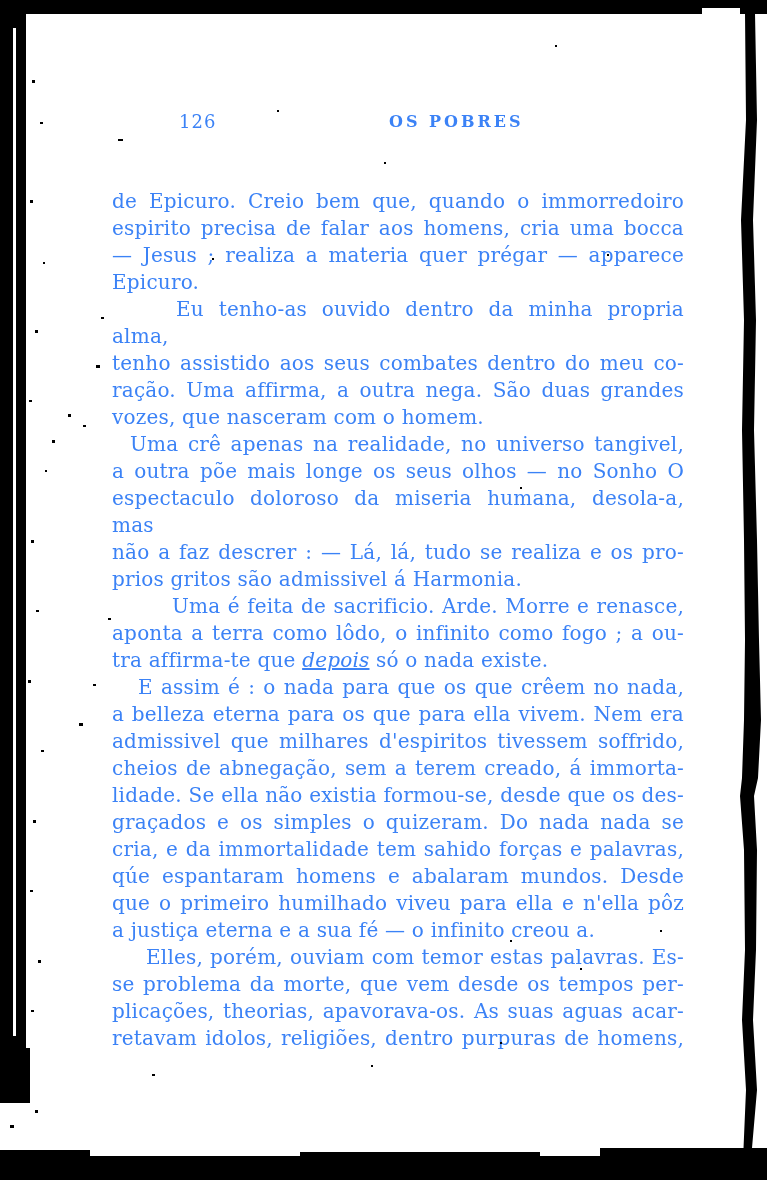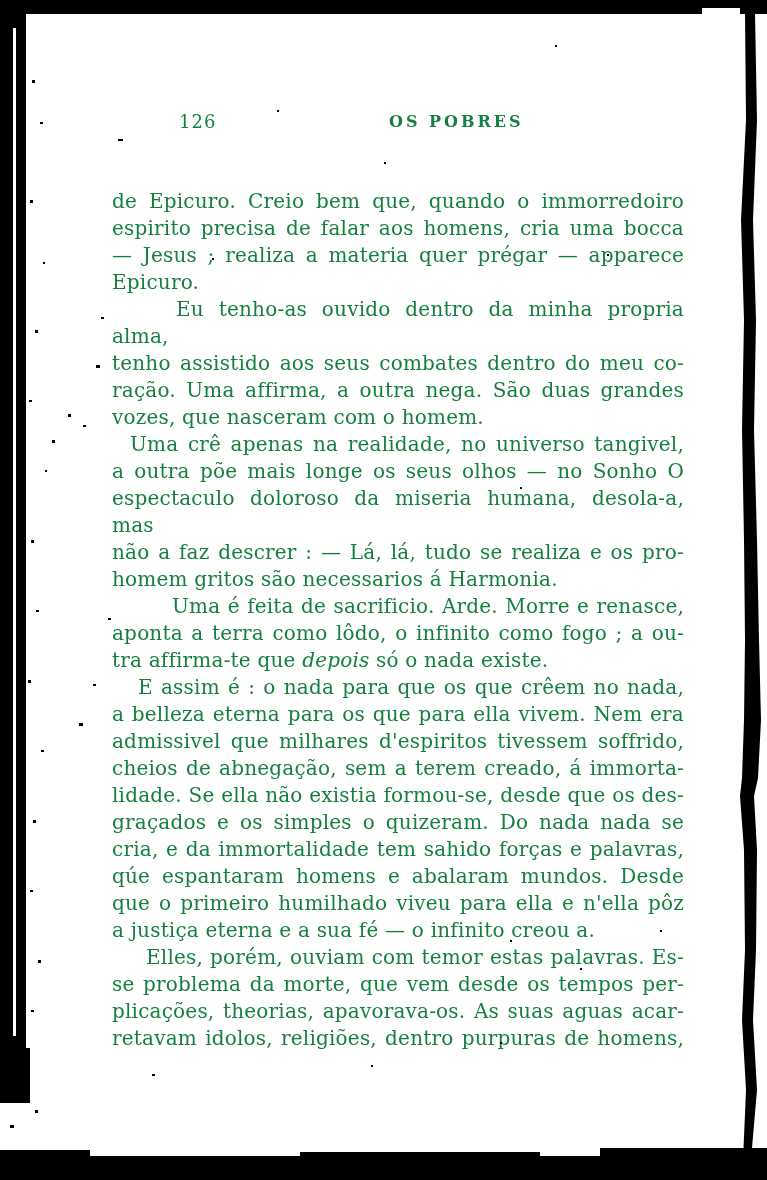--- a/index.html
+++ b/index.html
@@ -1,19 +1,19 @@
 <!DOCTYPE html>
 <html><head>
 <meta charset="utf-8">
 <style>
   html,body { margin:0; padding:0; background:#e8e8e8; }
   #page {
     position:relative; width:767px; height:1180px;
     background:#ffffff; overflow:hidden;
-    font-family:"DejaVu Serif", serif; color:#15803d;
+    font-family:"DejaVu Serif", serif; color:#3b82f6;
   }
   
   #header { position:absolute; top:111px; left:0; width:100%; height:24px; }
   #page-number {
     position:absolute; left:179px; top:0;
     font-size:18px; letter-spacing:1px;
   }
   #running-title {
     position:absolute; left:389px; top:1px;
     font-size:16px; font-weight:bold; letter-spacing:3px;text-align:right;
@@ -26,21 +26,21 @@
   }
   .line { text-align:justify; text-align-last:justify; white-space:normal; }
   .line.end { text-align-last:left; }
   .para .line:first-child { text-indent:36px; }
   .para.p1 .line:first-child { text-indent:0; }
   .para.p2 .line:first-child { text-indent:64px; }
   .para.p3 .line:first-child { text-indent:18px; }
   .para.p4 .line:first-child { text-indent:60px; }
   .para.p5 .line:first-child { text-indent:26px; }
   .para.p6 .line:first-child { text-indent:34px; }
-  em { font-style:italic; }
+  em { font-style:italic;text-decoration:underline; }
   
   .art { position:absolute; background:#000; }
   #top-bar    { left:0; top:0; width:767px; height:14px; }
   #top-bar-notch { left:702px; top:8px; width:38px; height:6px; background:#fff; }
   #left-bar   { left:0; top:0; width:26px; height:1048px; }
   #left-bar-white-line { left:13px; top:28px; width:3px; height:1008px; background:#fff; }
   #left-blob  { left:0; top:1048px; width:30px; height:55px; }
   #bottom-bar { left:0; top:1156px; width:767px; height:24px; }
   #bottom-bar-ragged1 { left:0; top:1150px; width:90px; height:8px; }
   #bottom-bar-ragged2 { left:300px; top:1152px; width:240px; height:6px; }
@@ -69,21 +69,21 @@
         <div class="line">Eu tenho-as ouvido dentro da minha propria alma,</div>
         <div class="line">tenho assistido aos seus combates dentro do meu co-</div>
         <div class="line">ração. Uma affirma, a outra nega. São duas grandes</div>
         <div class="line end">vozes, que nasceram com o homem.</div>
       </div>
       <div class="para p3">
         <div class="line">Uma crê apenas na realidade, no universo tangivel,</div>
         <div class="line">a outra põe mais longe os seus olhos — no Sonho O</div>
         <div class="line">espectaculo doloroso da miseria humana, desola-a, mas</div>
         <div class="line">não a faz descrer : — Lá, lá, tudo se realiza e os pro-</div>
-        <div class="line end">homem gritos são necessarios á Harmonia.</div>
+        <div class="line end">prios gritos são admissivel á Harmonia.</div>
       </div>
       <div class="para p4">
         <div class="line">Uma é feita de sacrificio. Arde. Morre e renasce,</div>
         <div class="line">aponta a terra como lôdo, o infinito como fogo ; a ou-</div>
         <div class="line end">tra affirma-te que <em>depois</em> só o nada existe.</div>
       </div>
       <div class="para p5">
         <div class="line">E assim é : o nada para que os que crêem no nada,</div>
         <div class="line">a belleza eterna para os que para ella vivem. Nem era</div>
         <div class="line">admissivel que milhares d'espiritos tivessem soffrido,</div>

